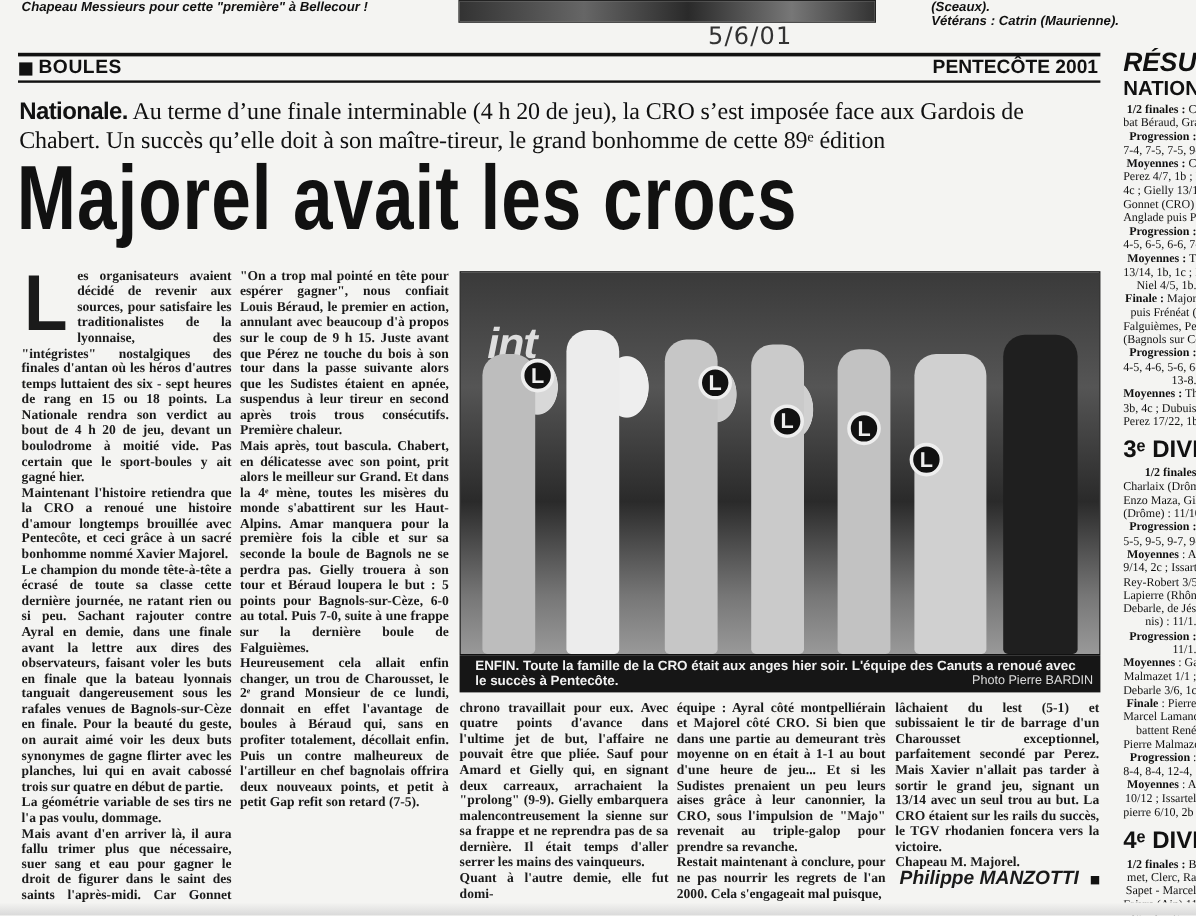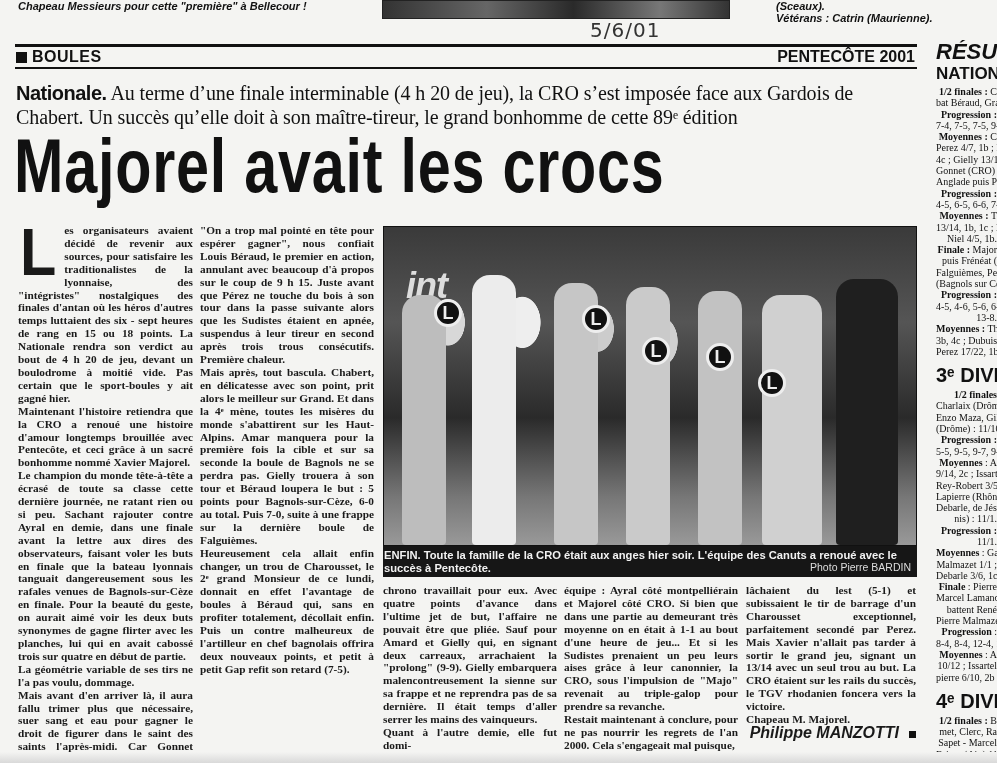--- a/index.html
+++ b/index.html
@@ -126,21 +126,21 @@
     position: absolute; width: 28px; height: 28px; border-radius: 50%;
     background: #111; border: 3px solid #eee; color: #eee;
     font-family: "Liberation Sans", sans-serif; font-weight: bold; font-size: 18px;
     display: flex; align-items: center; justify-content: center;
   }
   .caption {
     left: 383px; top: 546px; width: 534px; height: 31px;
     background: #161616; color: #f2f2f2;
     font-family: "Liberation Sans", sans-serif; font-weight: bold;
     font-size: 11.2px; line-height: 13px;
-    padding: 3px 1px;
+    padding: 3px 13px;
   }
   .caption .credit {
     position: absolute; right: 6px; bottom: 3px;
     font-weight: normal; font-size: 10.5px; color: #ddd;
   }
 
   
   .results {
     left: 936px; top: 40px; width: 61px; height: 723px; overflow: hidden;
     white-space: nowrap;

